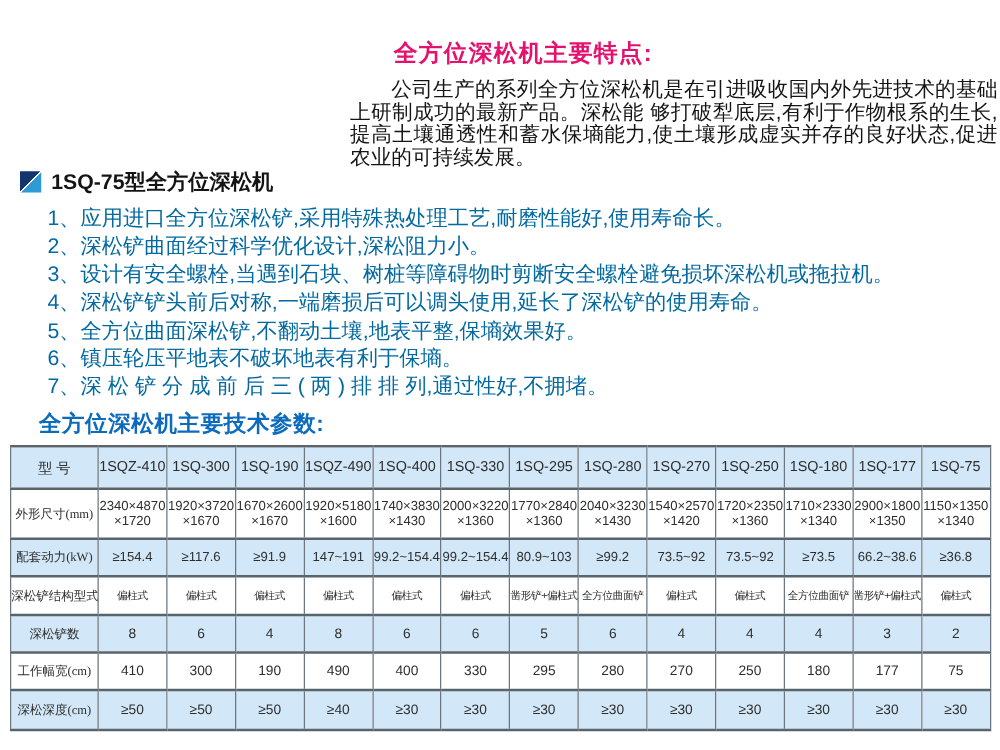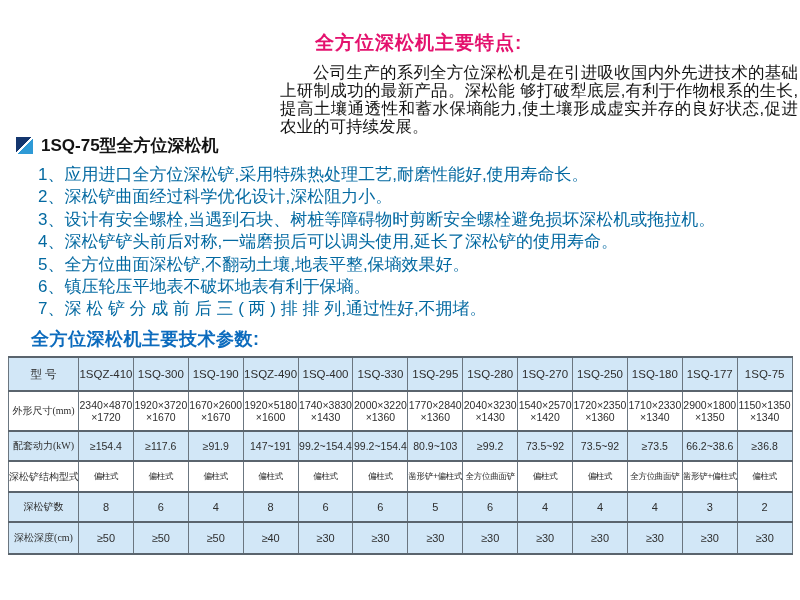--- a/index.html
+++ b/index.html
@@ -250,20 +250,36 @@
           <td>6</td>
           <td>6</td>
           <td>5</td>
           <td>6</td>
           <td>4</td>
           <td>4</td>
           <td>4</td>
           <td>3</td>
           <td>2</td>
         </tr>
+        <tr class="row-width white">
+          <td class="row-label">工作幅宽(cm)</td>
+          <td>410</td>
+          <td>300</td>
+          <td>190</td>
+          <td>490</td>
+          <td>400</td>
+          <td>330</td>
+          <td>295</td>
+          <td>280</td>
+          <td>270</td>
+          <td>250</td>
+          <td>180</td>
+          <td>177</td>
+          <td>75</td>
+        </tr>
         <tr class="row-depth blue">
           <td class="row-label">深松深度(cm)</td>
           <td>≥50</td>
           <td>≥50</td>
           <td>≥50</td>
           <td>≥40</td>
           <td>≥30</td>
           <td>≥30</td>
           <td>≥30</td>
           <td>≥30</td>

